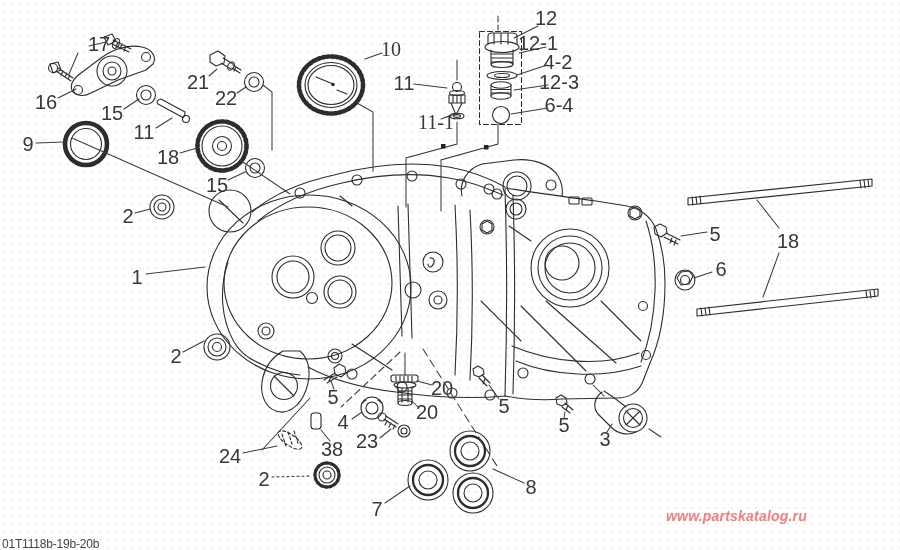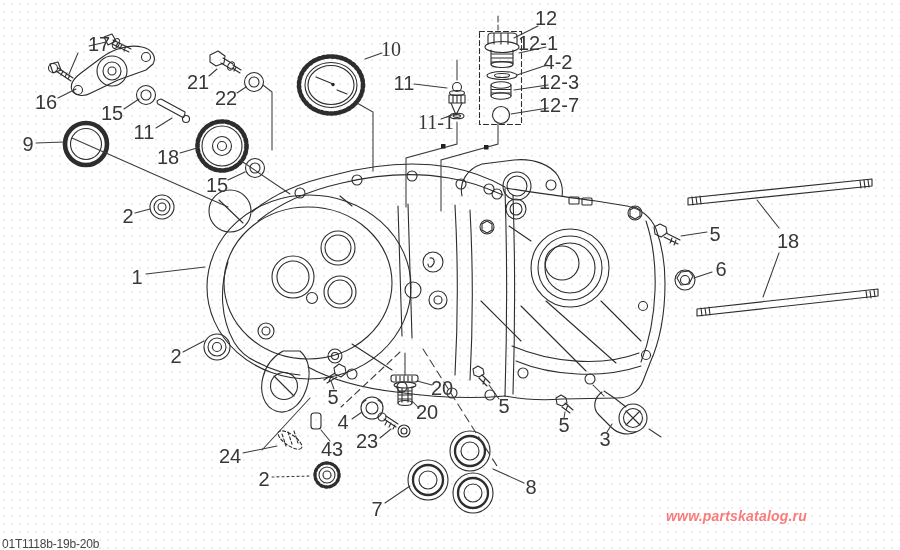--- a/index.html
+++ b/index.html
@@ -358,33 +358,33 @@
       <div class="callout" style="left: 217px; top: 185px;">15</div>
       <div class="callout" style="left: 198px; top: 82px;">21</div>
       <div class="callout" style="left: 226px; top: 98px;">22</div>
       <div class="callout" style="left: 391px; top: 49px; font-family: Liberation Serif, serif;">10</div>
       <div class="callout" style="left: 404px; top: 83px;">11</div>
       <div class="callout" style="left: 436px; top: 122px; font-family: Liberation Serif, serif;">11-1</div>
       <div class="callout" style="left: 546px; top: 18px; text-align: right;">12</div>
       <div class="callout" style="left: 538px; top: 43px;">12-1</div>
       <div class="callout" style="left: 558px; top: 62px;">4-2</div>
       <div class="callout" style="left: 559px; top: 82px;">12-3</div>
-      <div class="callout" style="left: 559px; top: 105px;">12-7</div>
+      <div class="callout" style="left: 559px; top: 105px;">6-4</div>
       <div class="callout" style="left: 128px; top: 216px;">2</div>
       <div class="callout" style="left: 137px; top: 277px;">1</div>
       <div class="callout" style="left: 176px; top: 356px;">2</div>
       <div class="callout" style="left: 715px; top: 234px;">5</div>
       <div class="callout" style="left: 721px; top: 269px;">6</div>
       <div class="callout" style="left: 788px; top: 241px;">18</div>
       <div class="callout" style="left: 333px; top: 397px;">5</div>
       <div class="callout" style="left: 442px; top: 388px;">20</div>
       <div class="callout" style="left: 427px; top: 412px;">20</div>
       <div class="callout" style="left: 343px; top: 422px;">4</div>
       <div class="callout" style="left: 367px; top: 441px;">23</div>
-      <div class="callout" style="left: 332px; top: 449px;">43</div>
+      <div class="callout" style="left: 332px; top: 449px;">38</div>
       <div class="callout" style="left: 230px; top: 456px;">24</div>
       <div class="callout" style="left: 264px; top: 479px;">2</div>
       <div class="callout" style="left: 377px; top: 509px;">7</div>
       <div class="callout" style="left: 531px; top: 487px;">8</div>
       <div class="callout" style="left: 504px; top: 406px;">5</div>
       <div class="callout" style="left: 564px; top: 425px;">5</div>
       <div class="callout" style="left: 605px; top: 439px;">3</div>
     </div>
 
   <div class="watermark" style="color: rgb(249, 124, 124);">www.partskatalog.ru</div>

